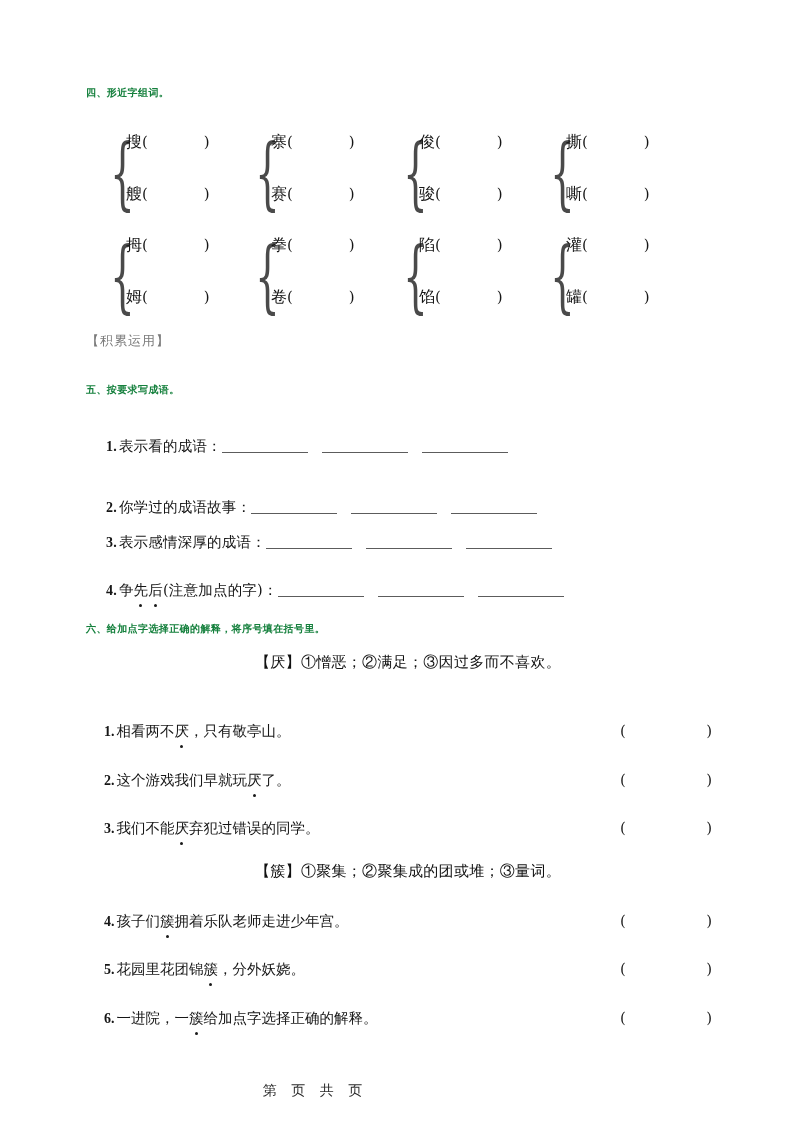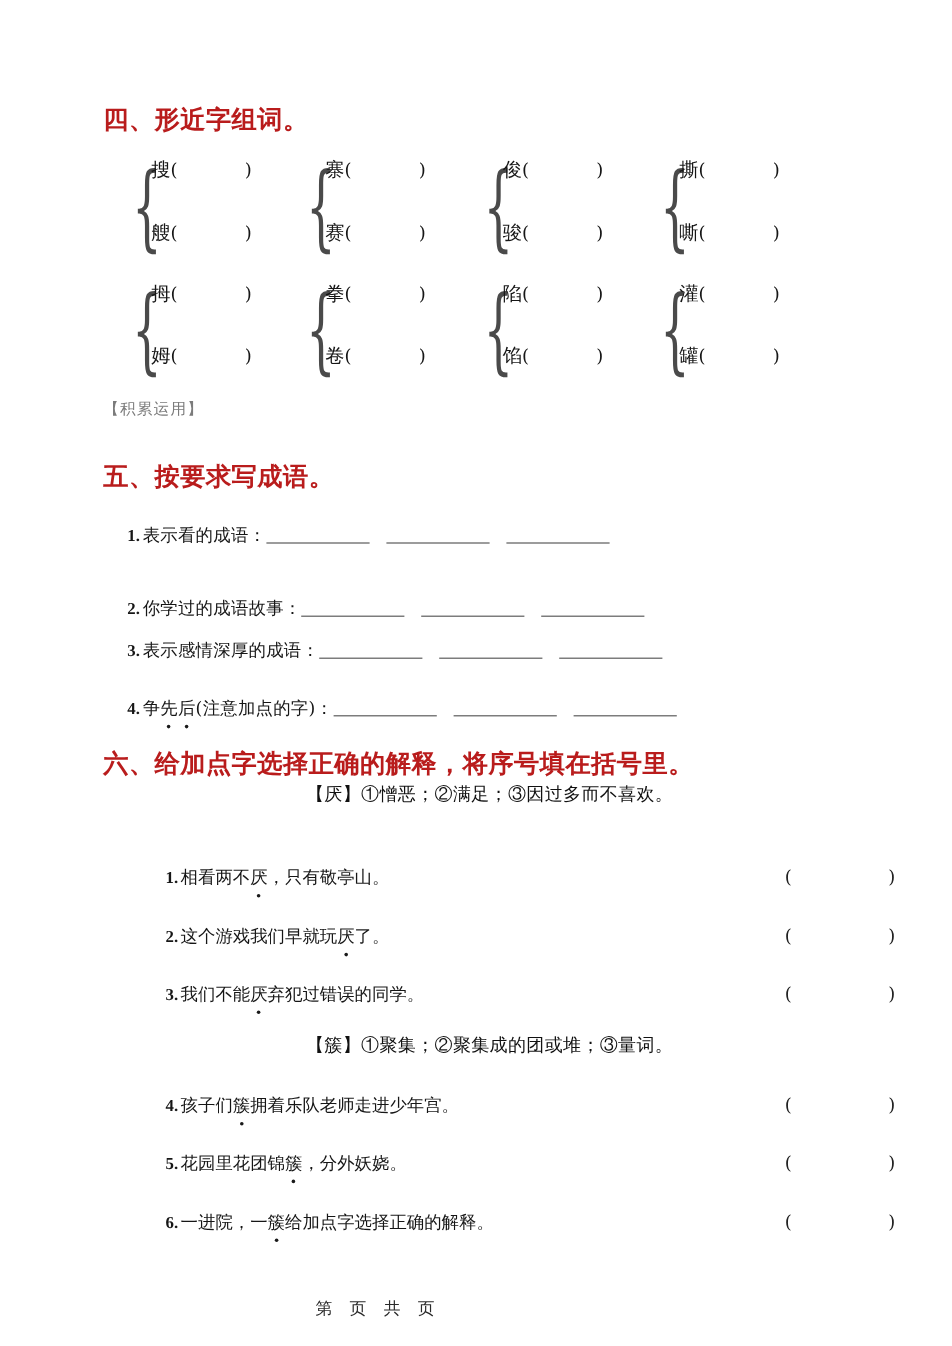--- a/index.html
+++ b/index.html
@@ -20,23 +20,23 @@
     left: 0; top: 0;
     width: 793px;
     height: 1122px;
   }
 
   
   .sec-heading {
     position: absolute;
     font-family: "DejaVu Sans", "Liberation Sans", sans-serif;
     font-weight: 700;
-    font-size: 21px;
+    font-size: 10px;
     letter-spacing: 0.4px;
-    color: #b91c1c;
+    color: #15803d;
     white-space: nowrap;
   }
   .band {
     position: absolute;
     font-family: "DejaVu Sans", "Liberation Sans", sans-serif;
     font-size: 13px;
     color: #7b7b7b;
     letter-spacing: 1px;
     white-space: nowrap;
   }
@@ -133,21 +133,20 @@
   
   .s-row {
     position: absolute;
     left: 104px;
     width: 620px;
     height: 24px;
     font-size: 14.5px;
     font-family: "DejaVu Serif", "Liberation Serif", serif;
     color: #161616;
     white-space: nowrap;
-    margin-left: 34px;
   }
   .s-text { display: inline-block; }
   .s-paren {
     position: absolute;
     left: 516px;
     top: 0;
     width: 92px;
     font-size: 15px;
     color: #222;
     display: flex;

